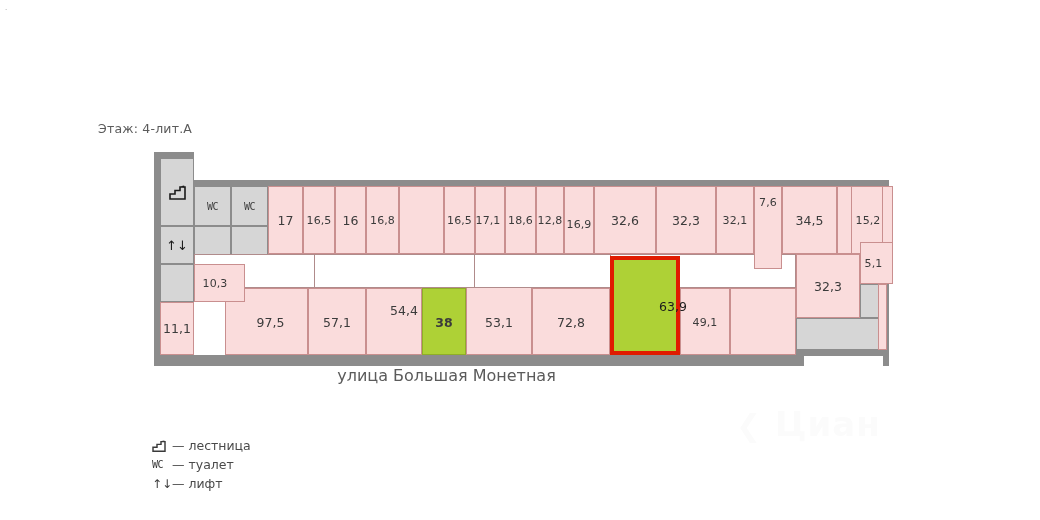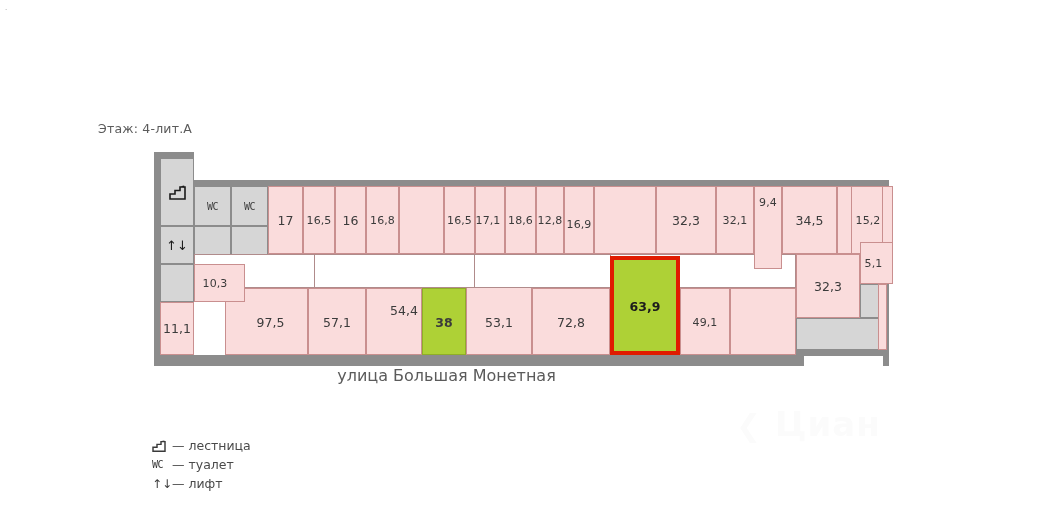--- a/index.html
+++ b/index.html
@@ -58,21 +58,21 @@
     display: flex;
     align-items: center;
     justify-content: center;
     font-size: 12.5px;
     color: #3b3b3b;
     white-space: nowrap;
     pointer-events: none;
     letter-spacing: 0.1px;
   }
   .lbl.small { font-size: 11px; }
-  .lbl.bold { font-weight: bold; color: #1c1c1c; }
+  .lbl.bold { font-weight: normal; color: #1c1c1c; margin-left: 28px; }
   .lbl.wc {
     font-size: 10px;
     color: #404040;
     font-family: "DejaVu Sans Mono", "Liberation Mono", monospace;
     letter-spacing: -0.5px;
   }
   .icon-glyph {
     position: absolute;
     display: flex;
     align-items: center;
@@ -191,29 +191,30 @@
   <div class="sh pink" style="left:351px; top:34px; width:31px; height:68px;"></div>
   <div class="lbl small" style="left:351px; top:34px; width:31px; height:68px;">18,6</div>
 
   <div class="sh pink" style="left:382px; top:34px; width:28px; height:68px;"></div>
   <div class="lbl small" style="left:382px; top:34px; width:28px; height:68px;">12,8</div>
 
   <div class="sh pink" style="left:410px; top:34px; width:30px; height:68px;"></div>
   <div class="lbl small" style="left:410px; top:34px; width:30px; height:76px;">16,9</div>
 
   <div class="sh pink" style="left:440px; top:34px; width:62px; height:68px;"></div>
+  <div class="lbl" style="left:440px; top:34px; width:62px; height:68px;">32,6</div>
 
   <div class="sh pink" style="left:502px; top:34px; width:60px; height:68px;"></div>
   <div class="lbl" style="left:502px; top:34px; width:60px; height:68px;">32,3</div>
 
   <div class="sh pink" style="left:562px; top:34px; width:38px; height:68px;"></div>
   <div class="lbl small" style="left:562px; top:34px; width:38px; height:68px;">32,1</div>
 
   <div class="sh pink" style="left:600px; top:34px; width:28px; height:83px; z-index:6;"></div>
-  <div class="lbl small" style="left:600px; top:34px; width:28px; height:32px; z-index:7;">9,4</div>
+  <div class="lbl small" style="left:600px; top:34px; width:28px; height:32px; z-index:7;">7,6</div>
 
   <div class="sh pink" style="left:628px; top:34px; width:55px; height:68px;"></div>
   <div class="lbl" style="left:628px; top:34px; width:55px; height:68px;">34,5</div>
 
   <div class="sh pink" style="left:683px; top:34px; width:56px; height:68px;"></div>
   <div class="lbl" style="left:683px; top:34px; width:56px; height:68px;">34,5</div>
 
   <div class="sh pink" style="left:697px; top:34px; width:32px; height:68px;"></div>
   <div class="lbl small" style="left:697px; top:34px; width:34px; height:68px;">15,2</div>
 

